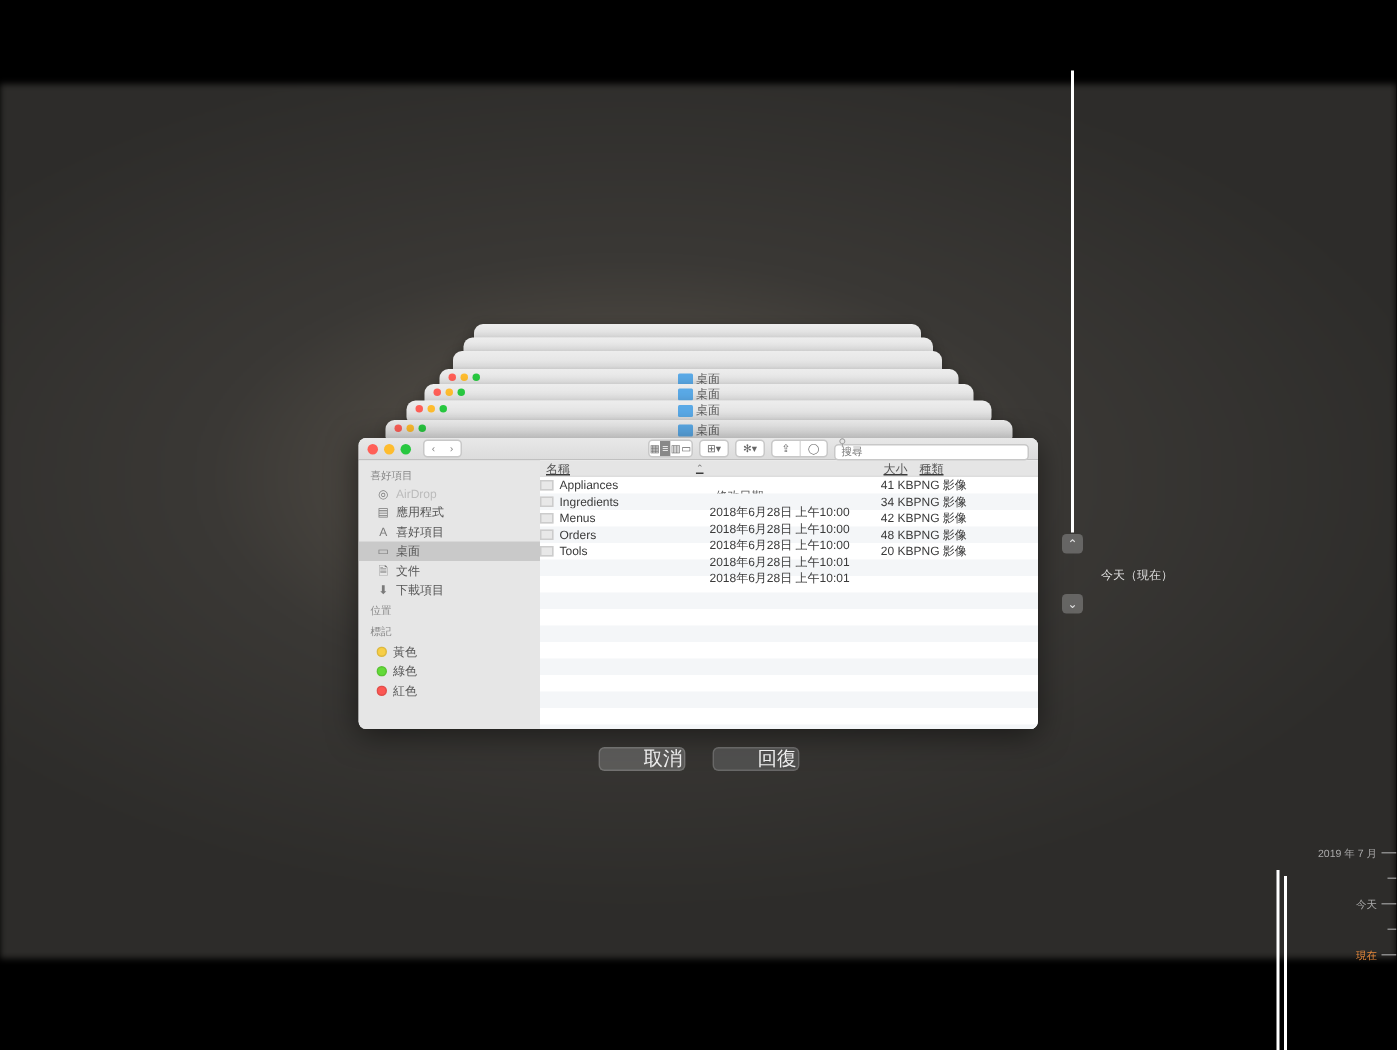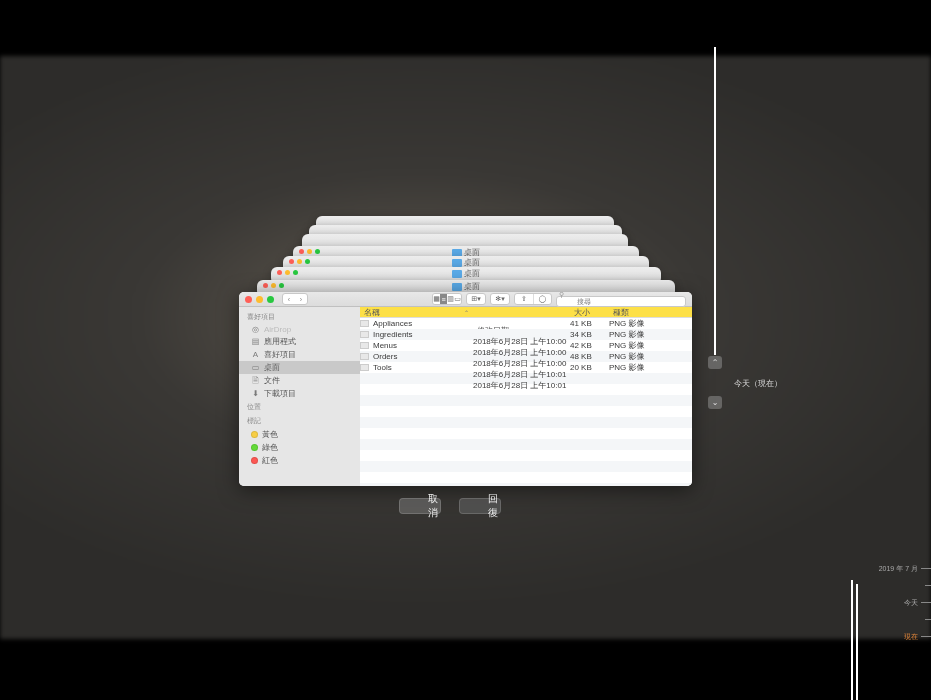--- a/index.html
+++ b/index.html
@@ -89,21 +89,21 @@
     .tb-btn { width: 18px; height: 10px; display: flex; align-items: center; justify-content: center; font-size: 7px; color: #666; border-left: 1px solid #ddd; }
     .tb-btn:first-child { border-left: none; }
     .search { flex: 0 0 130px; margin-left: auto; }
     .search input {
       width: 100%;
       height: 11px;
       border-radius: 3px;
       border: 1px solid #c8c8c8;
       background: #fff;
       font-size: 7px;
-      padding: 0 4px 0 20px;
+      padding: 0 4px 0 4px;
       color: #999;
     }
     .search-wrap { position: relative; }
     .search-icon { position: absolute; left: 3px; top: 1px; font-size: 7px; color: #999; }
 
     .body { flex: 1; display: flex; }
     .sidebar {
       width: 121px;
       background: #e6e6e6;
       font-size: 8px;
@@ -115,48 +115,48 @@
     .sb-item { padding: 1px 8px 1px 12px; display: flex; align-items: center; gap: 4px; }
     .sb-item.selected { background: #c9c9c9; }
     .sb-item.dim { color: #bbb; }
     .sb-icon { width: 9px; height: 9px; display: inline-flex; align-items: center; justify-content: center; font-size: 8px; color: #7a7a7a; }
     .tag-dot { width: 7px; height: 7px; border-radius: 50%; border: 1px solid rgba(0,0,0,0.1); }
     .t-y { background: #f7ce46; }
     .t-g { background: #63da38; }
     .t-r { background: #fc5753; }
 
     .list { flex: 1; background: #fff; font-size: 8px; color: #3a3a3a; display: flex; flex-direction: column; }
-    .cols { display: flex; background: #fde047; border-bottom: 1px solid #ddd; height: 11px; align-items: center; }
+    .cols { display: flex; background: #e5e5e5; border-bottom: 1px solid #ddd; height: 11px; align-items: center; text-decoration: underline; }
     .col { padding: 0 4px; color: #555; }
     .c-name { width: 113px; display: flex; align-items: center; gap: 2px; }
     .c-date { width: 97px; margin-top: 36px; }
-    .c-size { width: 39px; text-align: left; }
+    .c-size { width: 39px; text-align: right; }
     .c-kind { flex: 1; }
     .sort-caret { font-size: 6px; color: #777; margin-left: auto; }
     .rows { flex: 1; }
     .row { display: flex; height: 11px; align-items: center; }
     .row:nth-child(even) { background: #f4f6f8; }
     .cell { padding: 0 0; white-space: nowrap; overflow: hidden; }
     .file-icon { width: 9px; height: 7px; background: #e8e8e8; border: 1px solid #ccc; display: inline-block; margin-right: 2px; vertical-align: middle; }
 
     
     .buttons {
       position: absolute;
       left: 399px;
       top: 498px;
       display: flex;
       gap: 18px;
     }
     .btn {
-      width: 42px;
+      width: 58px;
       height: 16px;
       border-radius: 4px;
       background: rgba(120,120,120,0.55);
       color: #eee;
-      font-size: 10px;
+      font-size: 13px;
       display: flex;
       align-items: center;
       justify-content: center;
       border: 1px solid rgba(255,255,255,0.15);
       padding-left: 28px;
     }
     .btn.primary { background: rgba(90,90,90,0.7); }
 
     
     .tm-btn {

